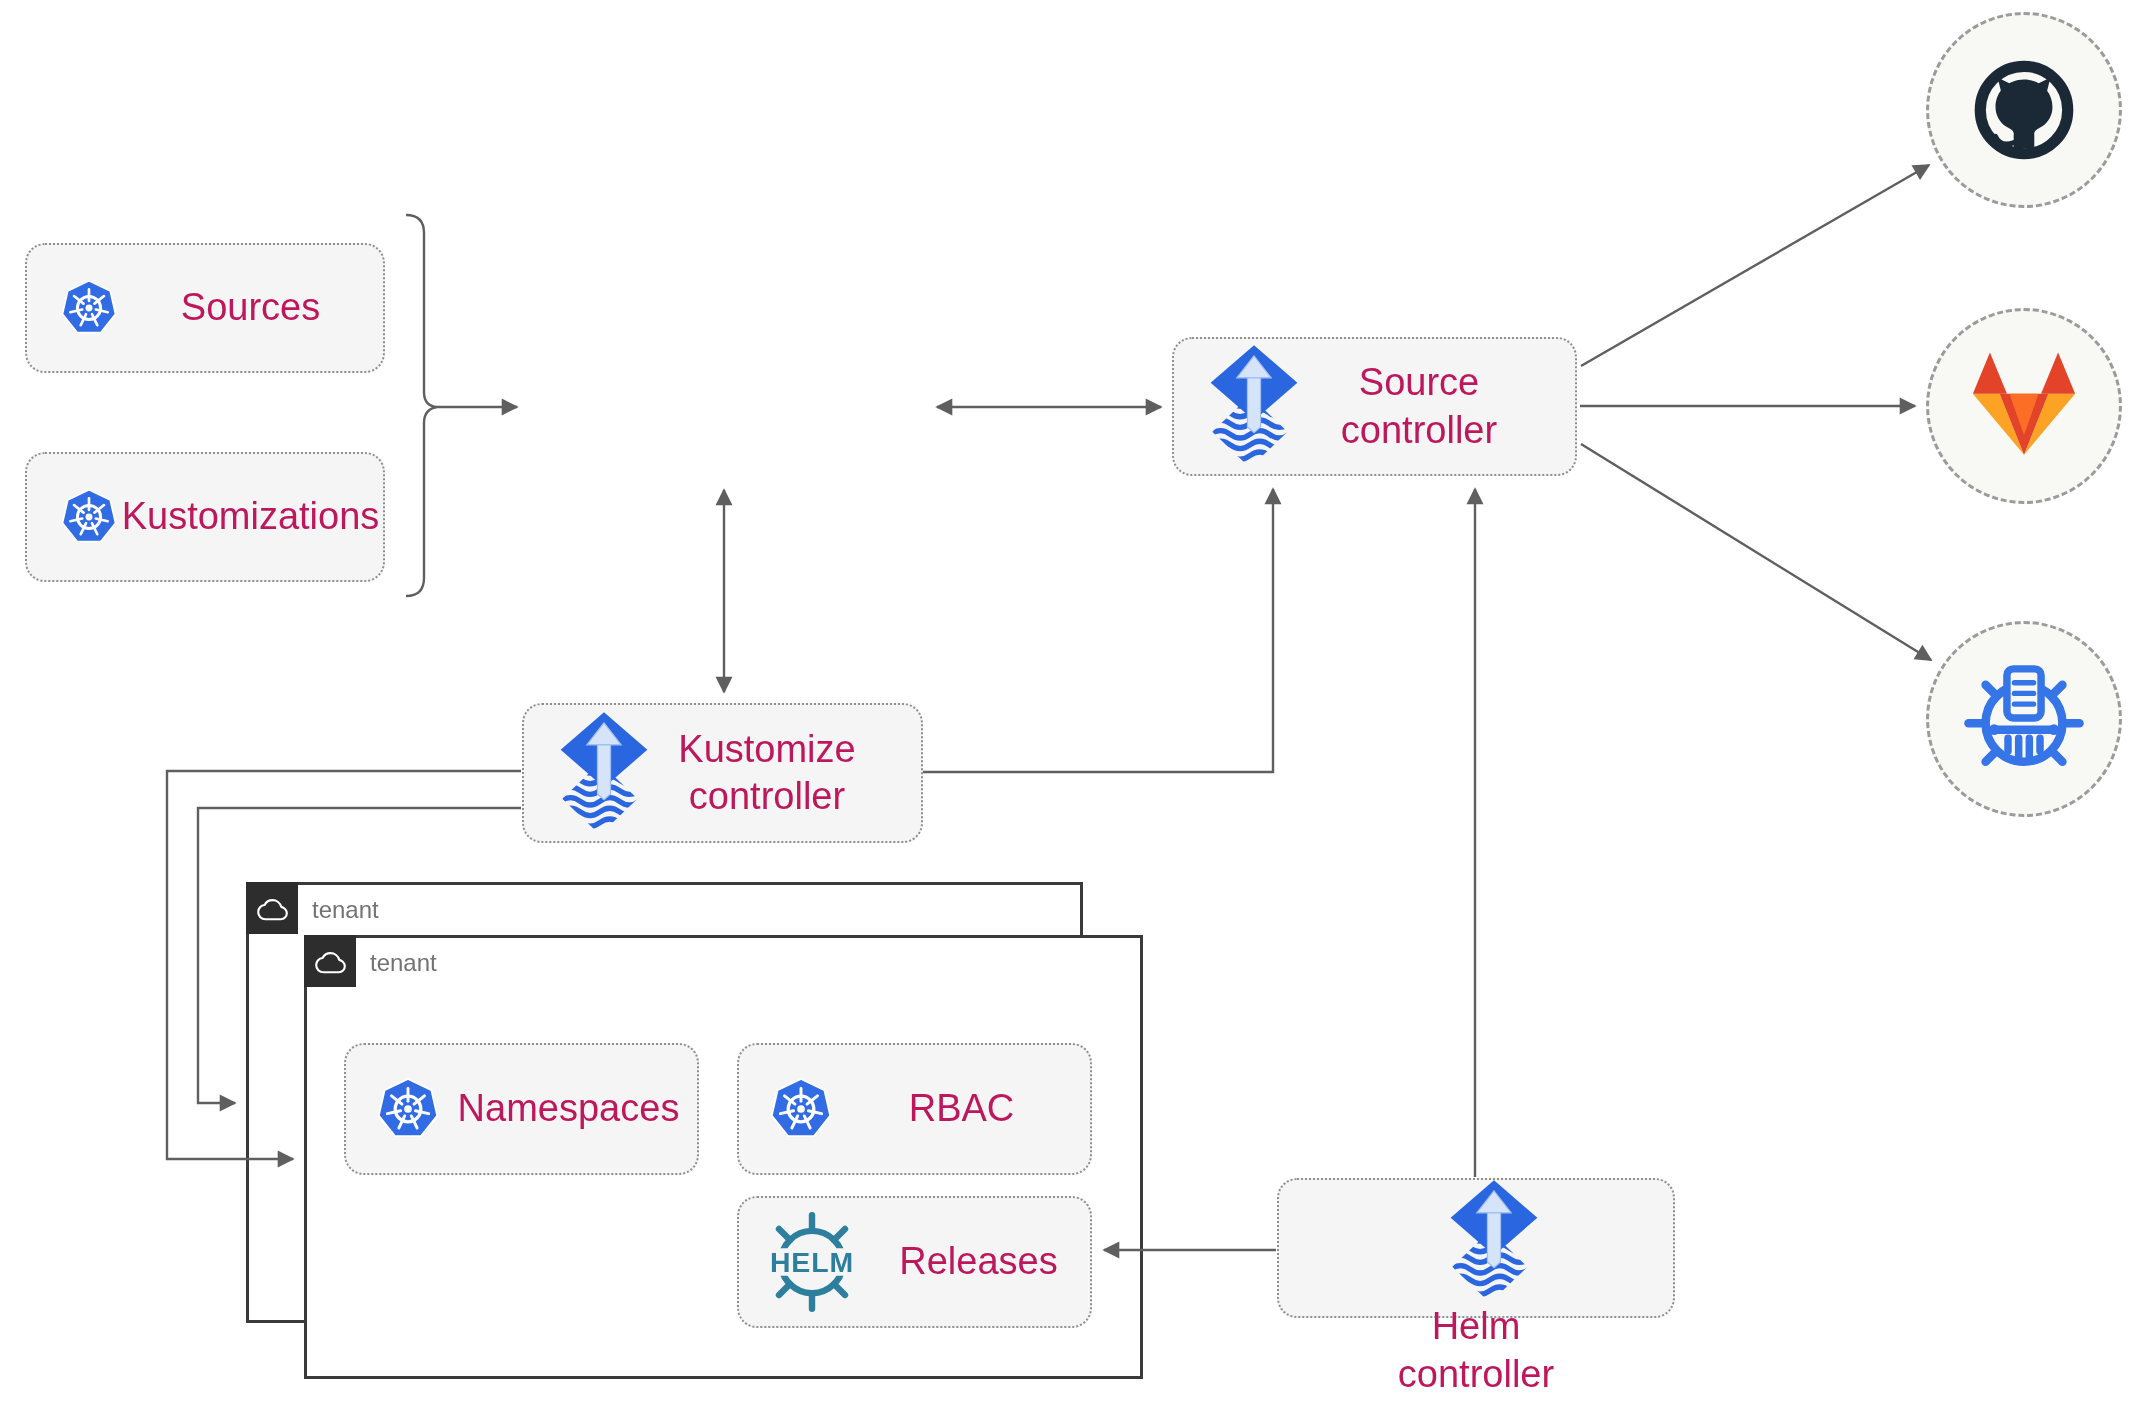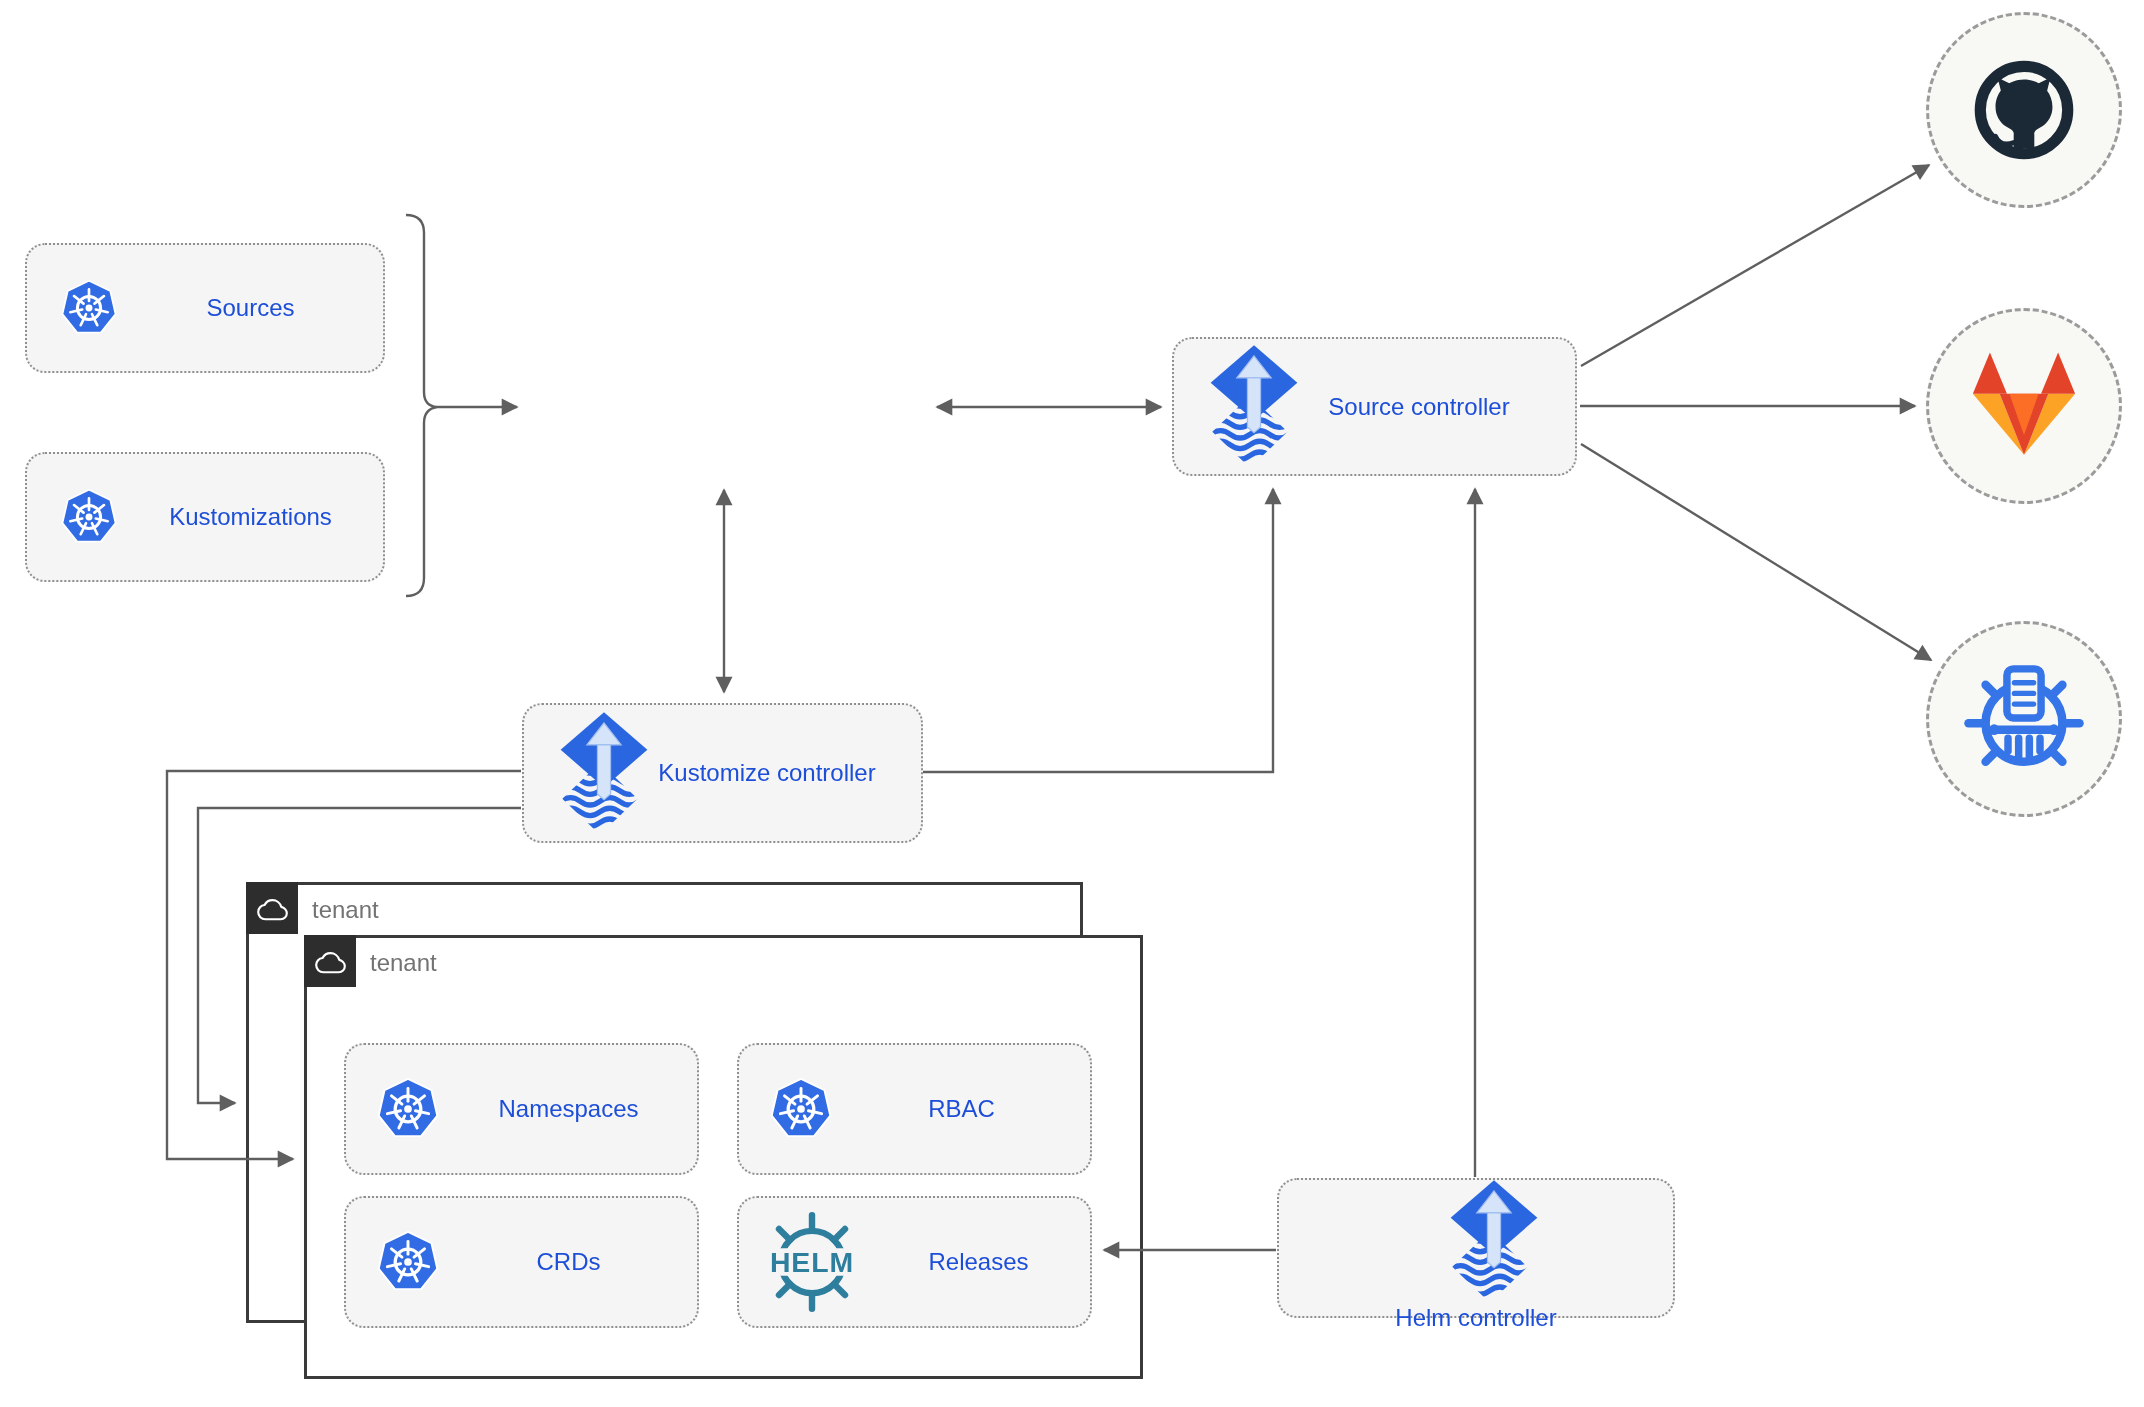--- a/index.html
+++ b/index.html
@@ -3,21 +3,21 @@
 <meta charset="utf-8">
 <style>
   html,body{margin:0;padding:0;background:#ffffff;}
   body{font-family:"Liberation Sans",sans-serif;color:#000;}
   .canvas{position:relative;width:2144px;height:1407px;background:#ffffff;overflow:hidden;}
 
   
   .node{position:absolute;background:#f5f5f5;border:2px dotted #8f8f8f;border-radius:20px;
         display:flex;align-items:center;box-sizing:border-box;z-index:4;}
   .node .icon{flex:0 0 auto;display:flex;align-items:center;justify-content:flex-start;}
-  .node .lbl{flex:1 1 auto;text-align:center;font-size:24px;line-height:1.25;color:#1d4ed8;}
+  .node .lbl{flex:1 1 auto;text-align:center;font-size:38px;line-height:1.25;color:#be185d;}
 
   
   .provider{position:absolute;width:196px;height:196px;border-radius:50%;
             background:#f8f8f5;border:3px dashed #9b9b9b;box-sizing:border-box;
             display:flex;align-items:center;justify-content:center;z-index:4;}
 
   
   .tenant{position:absolute;background:#ffffff;border:3px solid #3a3a3a;box-sizing:border-box;}
   .tenant .tab{position:absolute;left:-3px;top:-3px;width:52px;height:52px;background:#2d2d2d;
                display:flex;align-items:center;justify-content:center;}
@@ -195,28 +195,20 @@
 
   <div class="node" style="left:737px;top:1043px;width:355px;height:132px;">
     <span class="icon" style="margin-left:30px;">
       <svg width="64" height="64">
           <use href="#k8s"></use>
         </svg>
       </span>
     <span class="lbl">RBAC</span>
   </div>
 
-  <div class="node" style="left:344px;top:1196px;width:355px;height:132px;">
-    <span class="icon" style="margin-left:30px;">
-      <svg width="64" height="64">
-          <use href="#k8s"></use>
-        </svg>
-      </span>
-    <span class="lbl">CRDs</span>
-  </div>
 
   <div class="node" style="left:737px;top:1196px;width:355px;height:132px;">
     <span class="icon" style="margin-left:18px;">
       <svg width="110" height="110" viewBox="0 0 120 120">
         <circle cx="60" cy="60" r="34" fill="none" stroke="#2e7e9e" stroke-width="7"></circle>
         <rect x="8" y="45" width="104" height="30" fill="#f5f5f5"></rect>
         <g stroke="#2e7e9e" stroke-width="7" stroke-linecap="round">
           <line x1="60" y1="26" x2="60" y2="9"></line>
           <line x1="84" y1="36" x2="96" y2="24"></line>
           <line x1="36" y1="36" x2="24" y2="24"></line>

